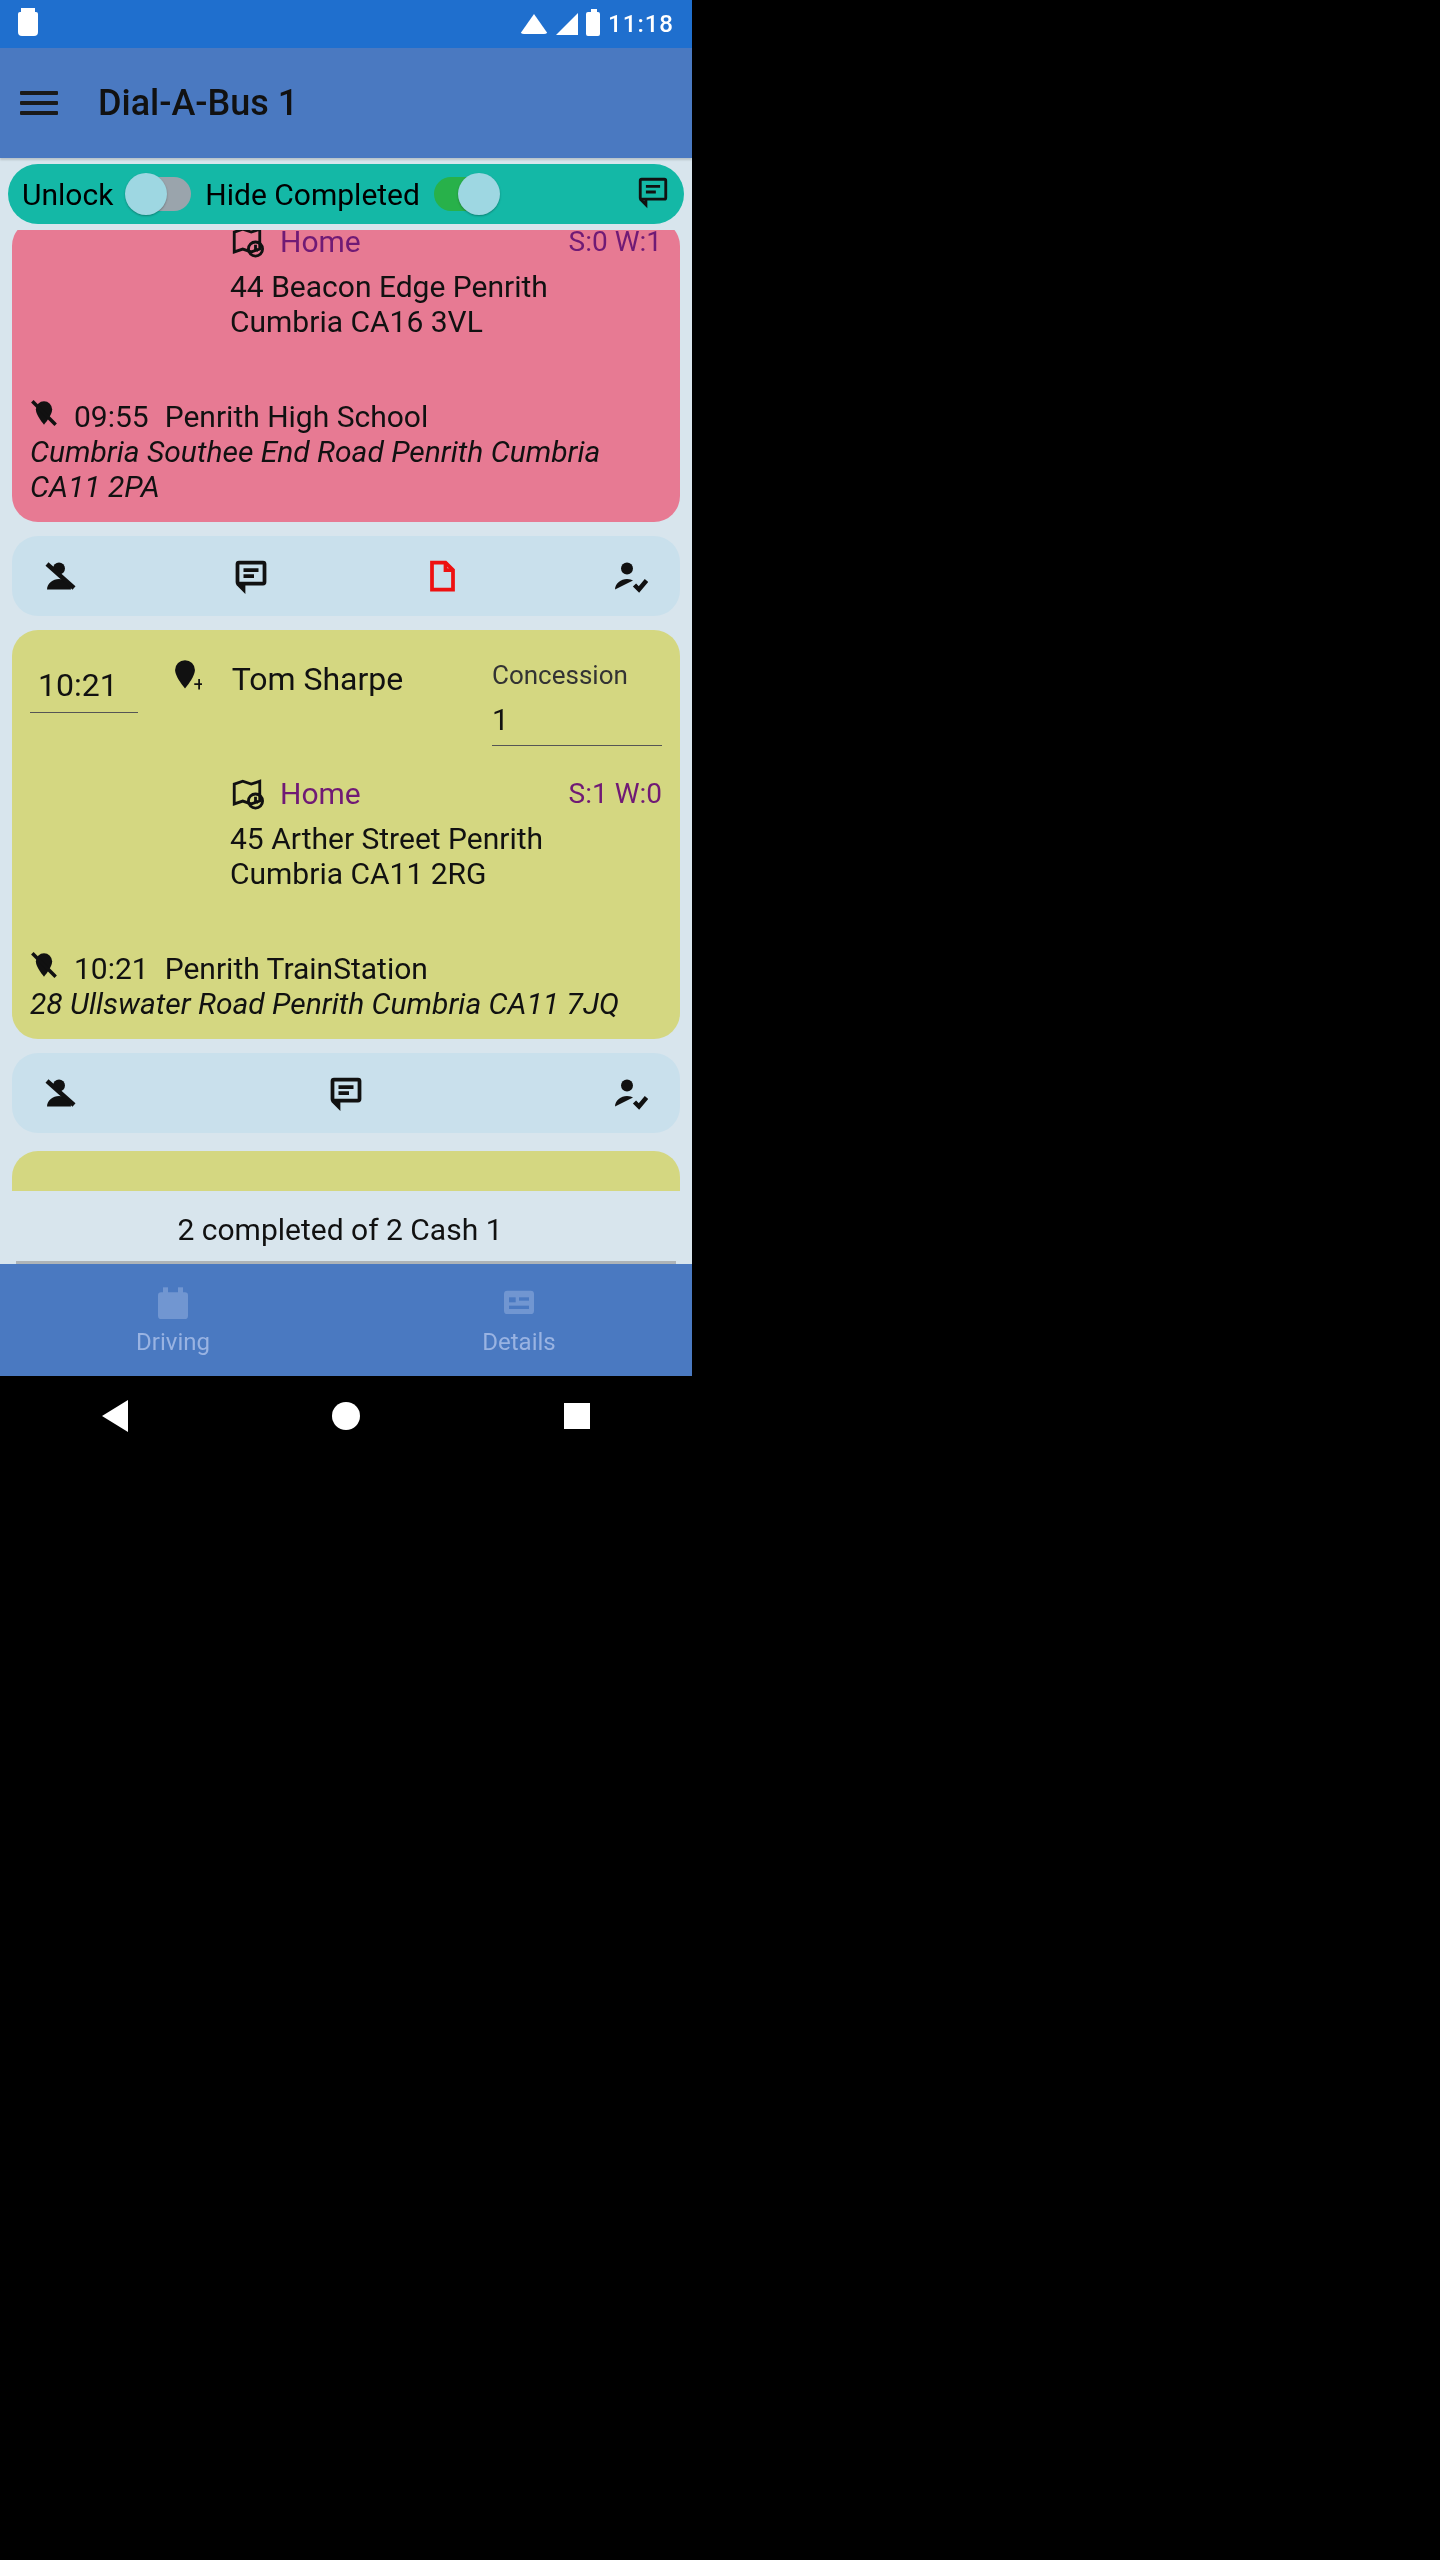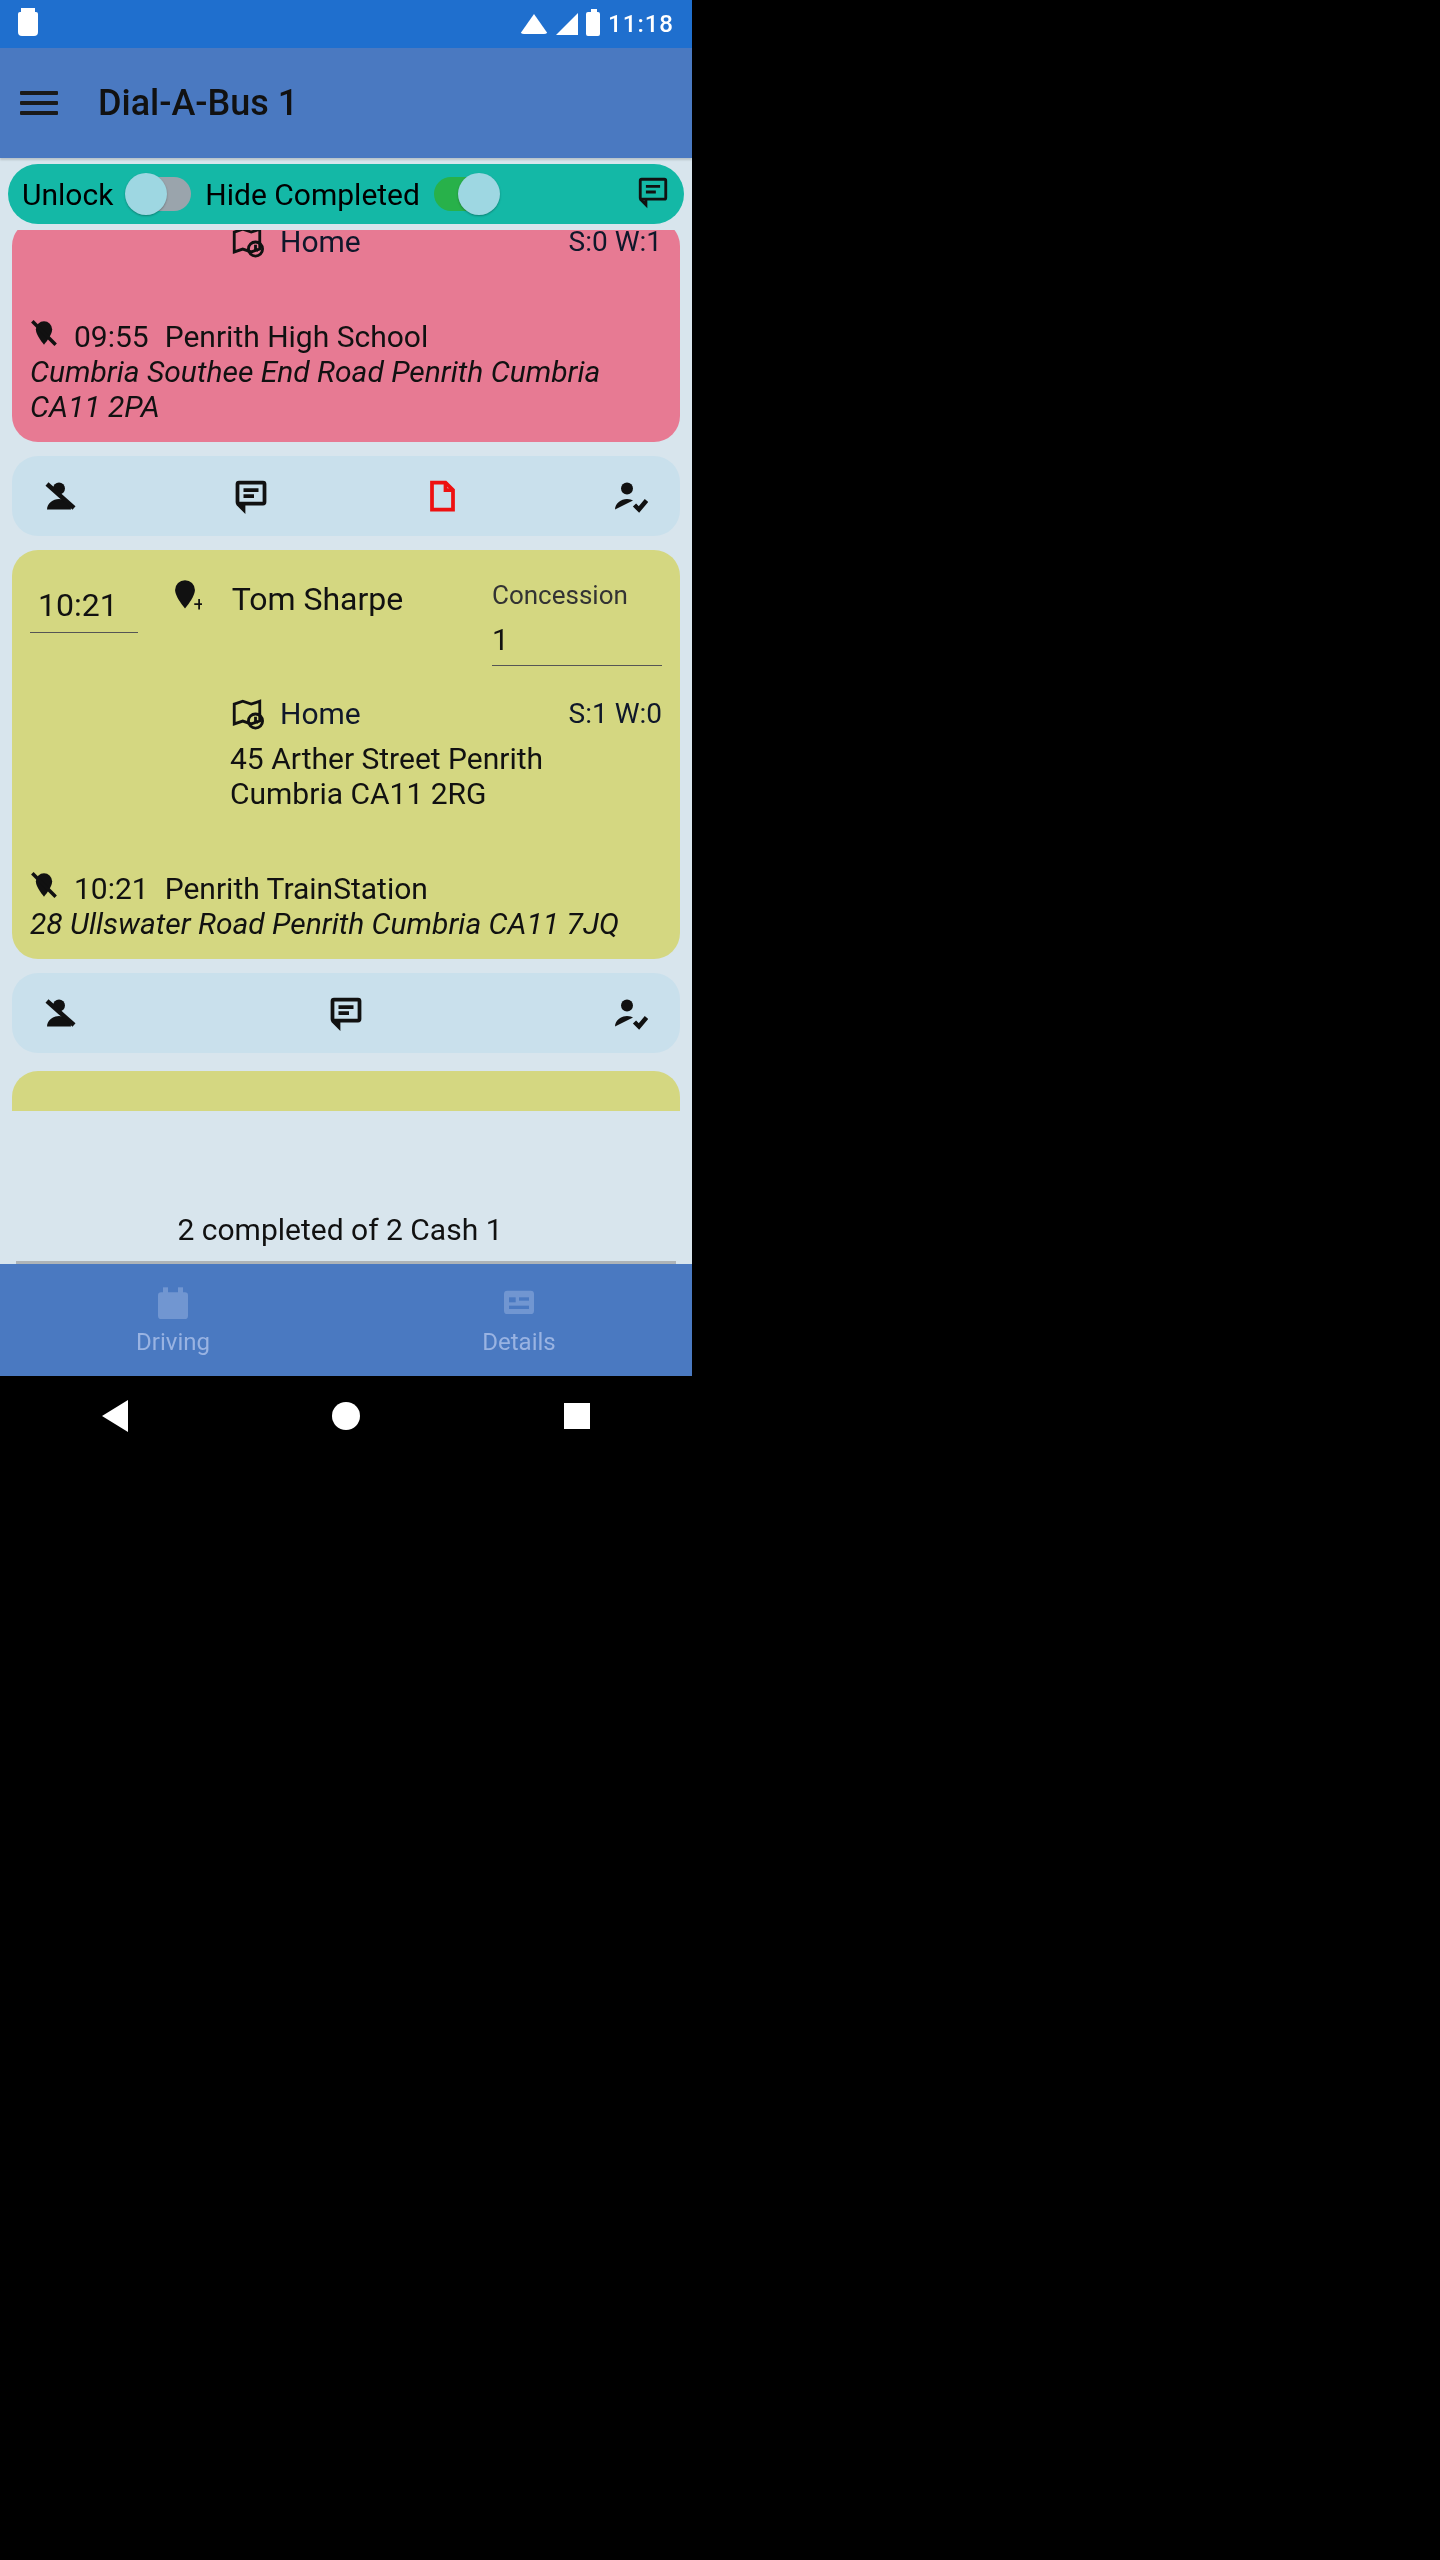--- a/index.html
+++ b/index.html
@@ -36,21 +36,21 @@
   .switch.on  .knob { right:-2px; }
   .spacer { flex:1; }
   .chat-icon svg { width:34px; height:34px; }
 
   
   .content { flex:1; overflow:hidden; padding: 0 12px; display:flex; flex-direction:column; gap: 14px; }
 
   .card { border-radius: 26px; padding: 10px 18px 18px 18px; }
   .card.pink { background:#e77a93; }
   .card.olive { background:#d4d781; }
-  .card .origin-line { font-size:30px; color:#0f172a; margin-left: 200px; display:flex; align-items:center; gap:16px; }
+  .card .origin-line { font-size:30px; color:#701a75; margin-left: 200px; display:flex; align-items:center; gap:16px; }
   .card .origin-line .sw { margin-left:auto; font-size:28px; }
   .card .addr { font-size:30px; color:#111; margin-left: 200px; margin-top:10px; }
   .card .dest { margin-top: 60px; }
   .card .dest-head { font-size:30px; color:#111; display:flex; align-items:center; gap:16px; }
   .card .dest-addr { font-size:30px; font-style:italic; color:#111; margin-top:0; }
 
   .pink-clip { margin-top:-10px; overflow:hidden; }
   .pink-clip .origin-line { margin-top:-6px; } 
 
   .olive .topline { display:flex; align-items:flex-start; gap:30px; padding-top:20px; }
@@ -141,20 +141,21 @@
         <span class="map-clock-icon">
           <svg width="34" height="34" viewBox="0 0 24 24" fill="none" stroke="#111" stroke-width="2">
               <path d="M3 5l6-2 6 2 6-2v14l-6 2-6-2-6 2z"></path>
               <circle cx="18" cy="17" r="5"></circle>
               <path d="M18 14v3l2 1"></path>
             </svg>
         </span>
         <span>Home</span>
         <span class="sw">S:0 W:1</span>
       </div>
+      <div class="addr">44 Beacon Edge  Penrith  Cumbria  CA16 3VL</div>
       <div class="dest">
         <div class="dest-head">
           <span>
             <svg width="28" height="28" viewBox="0 0 24 24" fill="#111">
                 <path d="M12 2a7 7 0 0 0-7 7c0 5 7 13 7 13s7-8 7-13a7 7 0 0 0-7-7z"></path>
                 <line x1="2" y1="2" x2="22" y2="22" stroke="#111" stroke-width="3"></line>
               </svg>
           </span>
           <span>09:55</span>
           <span>Penrith High School</span>

